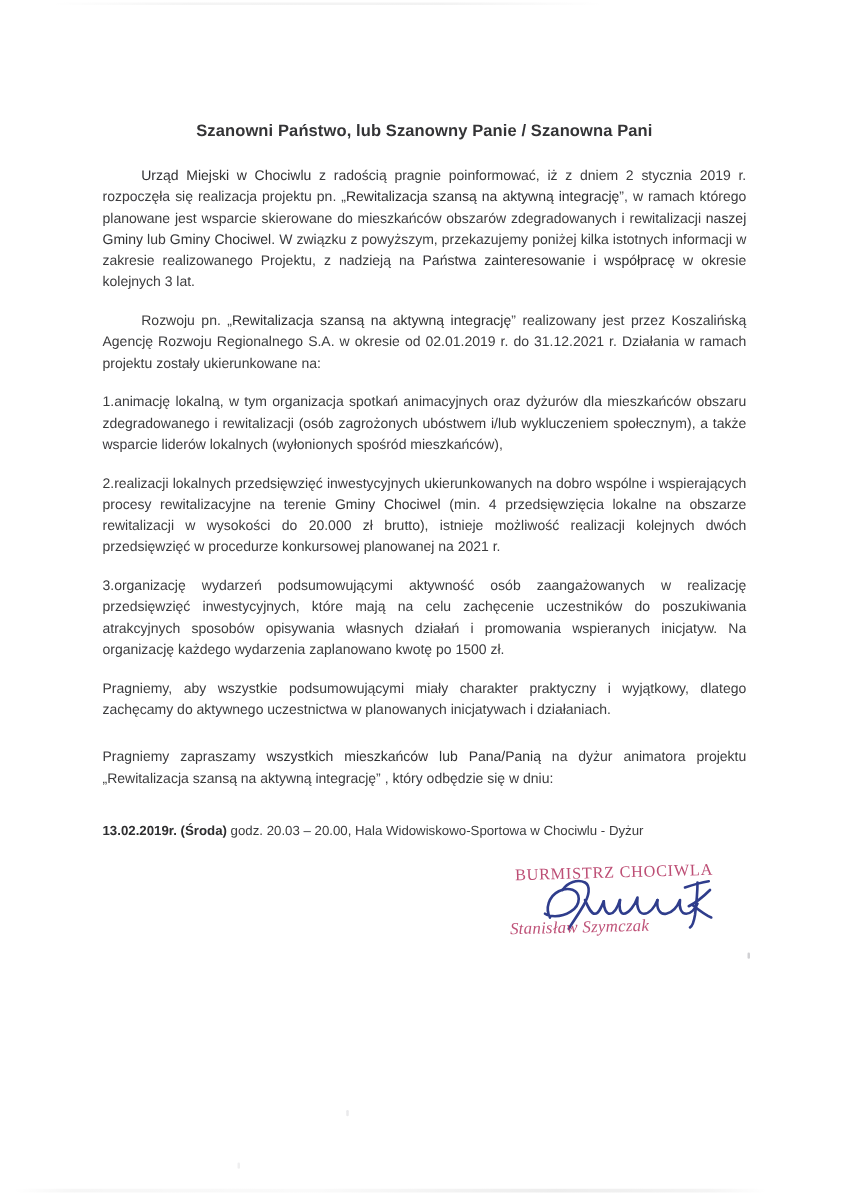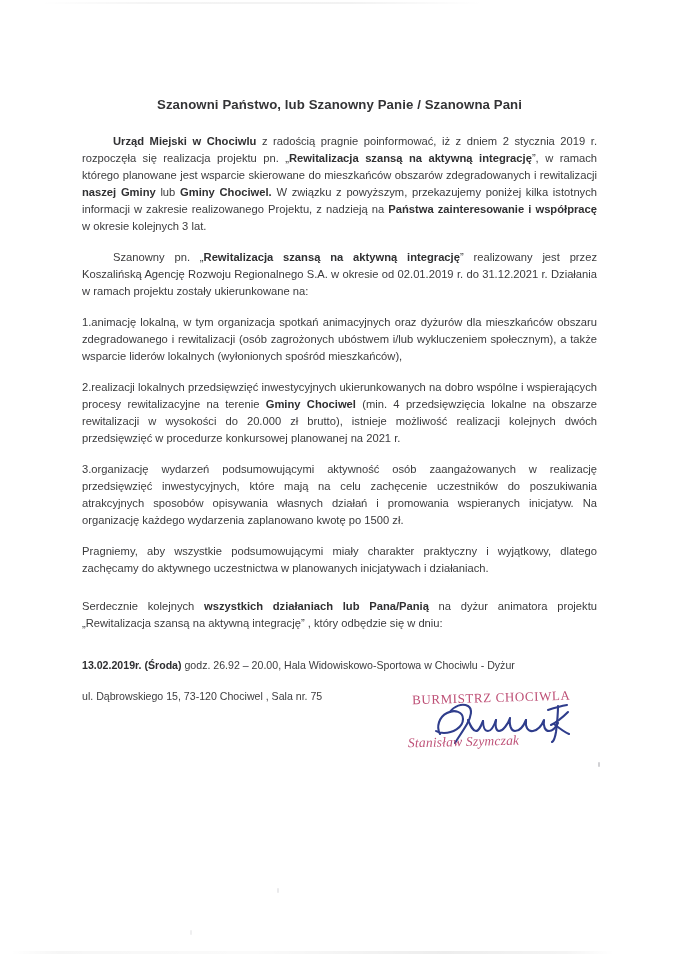--- a/index.html
+++ b/index.html
@@ -65,21 +65,21 @@
   p.para {
     margin: 0 0 14px 0;
     font-size: 11.2px;
     line-height: 1.52;
     text-align: justify;
     text-justify: inter-word;
     color: #3b3b3d;
   }
   p.para.indent { text-indent: 31px; }
 
-  p.para b { font-weight: bold; color: #303032; }
+  p.para b { font-weight: normal; color: #303032; }
 
   .spacer-sm { height: 6px; }
   .spacer-md { height: 12px; }
 
   
   p.meeting {
     margin: 0 0 16px 0;
     font-size: 10.6px;
     line-height: 1.5;
     text-align: left;
@@ -156,37 +156,36 @@
 
   <div class="speck" style="left:598px; top:762px;"></div>
   <div class="speck" style="left:277px; top:888px; opacity:.45;"></div>
   <div class="speck" style="left:190px; top:930px; opacity:.35;"></div>
 
   <div class="content">
 
     <h1 class="doc-title">Szanowni Państwo, lub Szanowny Panie / Szanowna Pani</h1>
 
     <p class="para indent"><b>Urząd Miejski w Chociwlu</b><span> z radością pragnie poinformować, iż z dniem 2 stycznia 2019 r. rozpoczęła się realizacja projektu pn. „</span><b>Rewitalizacja szansą na aktywną integrację</b><span>”, w ramach którego planowane jest wsparcie skierowane do mieszkańców obszarów zdegradowanych i rewitalizacji </span><b>naszej Gminy</b><span>  lub  </span><b>Gminy Chociwel.</b><span> W związku z powyższym, przekazujemy poniżej kilka istotnych informacji w zakresie realizowanego Projektu, z nadzieją na </span><b>Państwa zainteresowanie i  współpracę</b><span> w okresie kolejnych 3 lat.</span></p>
-    <p class="para indent"><span>Szanowny pn. „</span><b>Rewitalizacja szansą na aktywną integrację</b><span>” realizowany jest przez Koszalińską Agencję Rozwoju Regionalnego S.A. w okresie od 02.01.2019 r. do 31.12.2021 r. Działania w ramach projektu zostały ukierunkowane na:</span></p>
+    <p class="para indent"><span>Rozwoju pn. „</span><b>Rewitalizacja szansą na aktywną integrację</b><span>” realizowany jest przez Koszalińską Agencję Rozwoju Regionalnego S.A. w okresie od 02.01.2019 r. do 31.12.2021 r. Działania w ramach projektu zostały ukierunkowane na:</span></p>
     <p class="para"><span>1.animację lokalną, w tym organizacja spotkań animacyjnych oraz dyżurów dla mieszkańców obszaru zdegradowanego i rewitalizacji (osób zagrożonych ubóstwem i/lub wykluczeniem społecznym), a także wsparcie liderów lokalnych (wyłonionych spośród mieszkańców),</span></p>
     <p class="para"><span>2.realizacji lokalnych przedsięwzięć inwestycyjnych ukierunkowanych na dobro wspólne i wspierających procesy rewitalizacyjne na terenie </span><b>Gminy Chociwel</b><span> (min. 4 przedsięwzięcia lokalne na obszarze rewitalizacji w wysokości do 20.000 zł brutto), istnieje możliwość realizacji kolejnych dwóch przedsięwzięć w procedurze konkursowej planowanej na 2021 r.</span></p>
     <p class="para"><span>3.organizację wydarzeń podsumowującymi aktywność osób zaangażowanych w realizację przedsięwzięć inwestycyjnych, które mają na celu zachęcenie uczestników do poszukiwania atrakcyjnych sposobów opisywania własnych działań i promowania wspieranych inicjatyw. Na organizację każdego wydarzenia zaplanowano kwotę  po 1500 zł.</span></p>
     <p class="para"><span>Pragniemy, aby wszystkie podsumowującymi miały charakter praktyczny i wyjątkowy, dlatego zachęcamy do aktywnego uczestnictwa w planowanych inicjatywach i działaniach.</span></p>
 
     <div class="spacer-sm"></div>
 
-    <p class="para"><span>Serdecznie kolejnych </span><b>wszystkich działaniach lub Pana/Panią</b><span>  na dyżur animatora projektu „Rewitalizacja szansą na aktywną integrację” , który odbędzie się w dniu:</span></p>
+    <p class="para"><span>Pragniemy zapraszamy </span><b>wszystkich mieszkańców lub Pana/Panią</b><span>  na dyżur animatora projektu „Rewitalizacja szansą na aktywną integrację” , który odbędzie się w dniu:</span></p>
 
     <div class="spacer-md"></div>
 
     <p class="meeting">
-      <b>13.02.2019r. (Środa)</b><span> godz. 26.92 – 20.00, Hala Widowiskowo-Sportowa w Chociwlu - Dyżur</span>
+      <b>13.02.2019r. (Środa)</b><span> godz. 20.03 – 20.00, Hala Widowiskowo-Sportowa w Chociwlu - Dyżur</span>
     </p>
 
-    <p class="address">ul. Dąbrowskiego 15, 73-120 Chociwel , Sala nr. 75</p>
   </div>
 
   <div class="stamp">
     <div class="stamp-office" style="color: rgb(184, 64, 106);">BURMISTRZ CHOCIWLA</div>
 
     <div class="stamp-signature">
       <svg width="150" height="48" viewBox="0 0 150 48" fill="none" xmlns="http://www.w3.org/2000/svg">
         <g stroke="#2f3d8c" stroke-width="2.1" stroke-linecap="round" stroke-linejoin="round" fill="none">
           <path d="M10 34 C6 27, 9 17, 17 13 C25 9, 33 12, 33 19 C33 28, 22 33, 14 33 C9 33, 6 31, 6 31"></path>
           <path d="M20 12 C24 6, 32 3, 38 6 C43 9, 41 17, 37 24 C33 31, 28 38, 25 43"></path>

